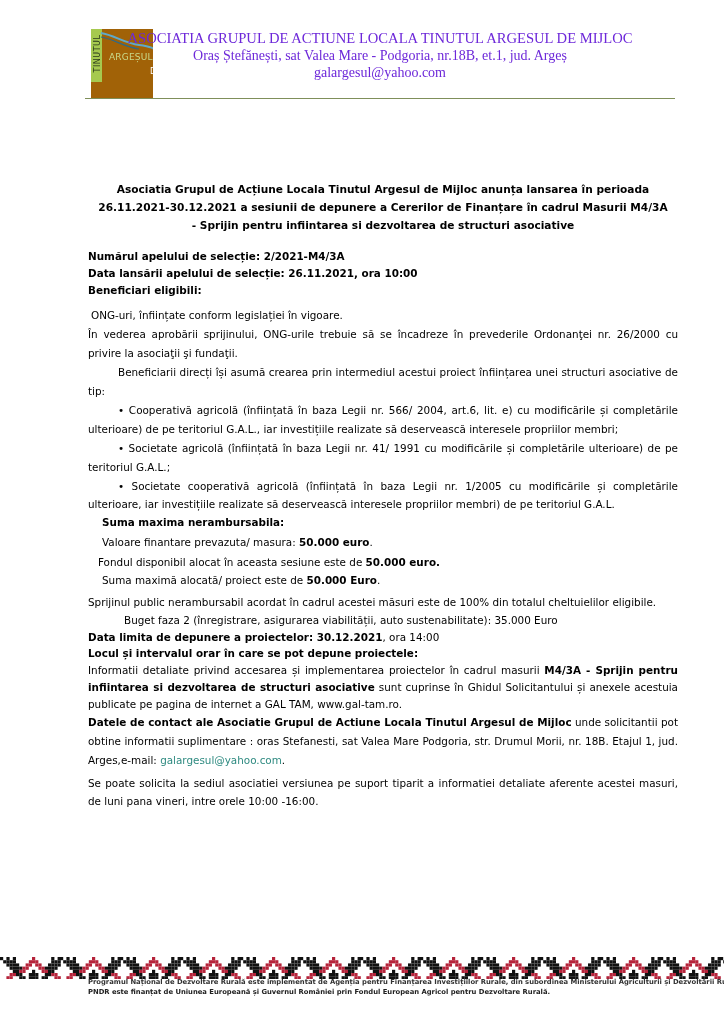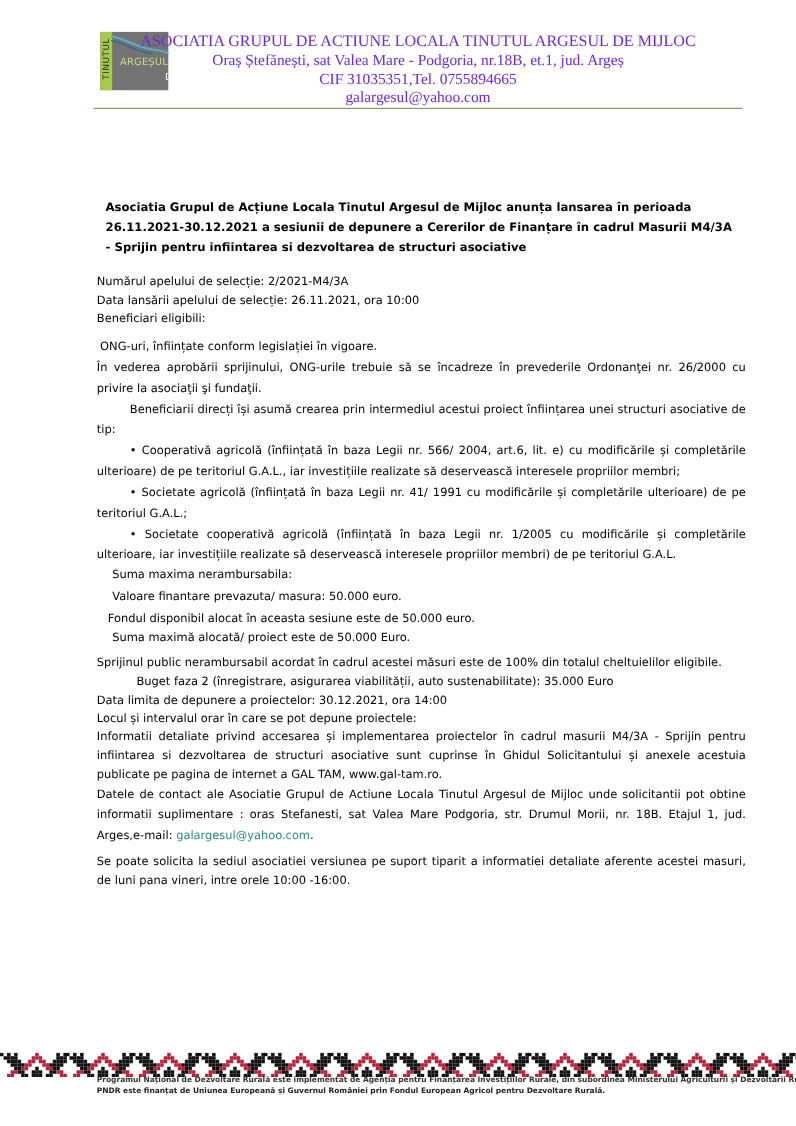--- a/index.html
+++ b/index.html
@@ -1,45 +1,45 @@
 <!DOCTYPE html>
 <html><head>
   <meta charset="utf-8">
   <style>
     html, body { margin: 0; padding: 0; background: #ffffff; }
     body { width: 724px; height: 1024px; position: relative; overflow: hidden;
            font-family: "Liberation Sans", sans-serif; color: #000; }
 
     
     .letterhead { position: absolute; left: 0; top: 0; width: 724px; height: 110px; }
-    .logo { position: absolute; left: 91px; top: 29px; width: 62px; height: 53px;
-            background: #737373; overflow: hidden; }
+    .logo { position: absolute; left: 91px; top: 29px; width: 62px; height: 69px;
+            background: #a16207; overflow: hidden; }
     .logo .strip { position: absolute; left: 0; top: 0; width: 11px; height: 53px; background: #a6c94f; }
     .logo .strip span { position: absolute; left: -17px; top: 20px; width: 46px; transform: rotate(-90deg);
             font-family: "DejaVu Sans", sans-serif; font-size: 8px; color: #2b3a1c; letter-spacing: 0.5px; text-align: center; }
     .logo .wave { position: absolute; left: 8px; top: 0; width: 60px; height: 30px; }
     .logo .t1 { position: absolute; left: 18px; top: 23px; font-family: "DejaVu Sans", sans-serif;
             font-size: 9px; color: #c9d98a; letter-spacing: 0.2px; }
     .logo .t2 { position: absolute; left: 13px; top: 37px; font-family: "DejaVu Sans", sans-serif;
             font-size: 8.5px; color: #ffffff; white-space: nowrap; padding-left: 46px; }
 
     .lh-text { position: absolute; left: 120px; top: 30px; width: 520px; text-align: center;
                font-family: "Liberation Serif", serif; color: #6d28d9; }
     .lh-title { font-size: 14.6px; line-height: 17px; white-space: nowrap; }
     .lh-line { font-size: 14px; line-height: 17px; }
     .lh-rule { position: absolute; left: 85px; top: 98px; width: 590px; height: 1px; background: #7f8f5a; }
 
     
     .doc { position: absolute; left: 88px; top: 180px; width: 590px;
            font-family: "DejaVu Sans", sans-serif; font-size: 10.4px; line-height: 16px; }
     .doc p { margin: 0; }
-    .center { text-align: left; font-weight: bold; line-height: 18px; font-size: 10.6px; }
+    .center { text-align: center; font-weight: bold; line-height: 18px; font-size: 10.6px; }
     .justify { text-align: justify; }
     .indent1 { text-indent: 30px; }
-    .bold { font-weight: normal; }
+    .bold { font-weight: bold; }
     .mail { color: #2e8a80; }
 
     
     .footer { position: absolute; left: 0; top: 957px; width: 724px; height: 67px; }
     .footer svg { display: block; }
     .foot-text { position: absolute; left: 88px; top: 20px; width: 630px;
                  font-family: "DejaVu Sans", sans-serif; font-size: 6.8px; font-weight: bold; line-height: 10px; color: #222; white-space: nowrap; }
     .foot-text .l1 { color: #333; }
   </style>
 </head>
@@ -53,21 +53,20 @@
     <svg class="wave" viewBox="0 0 60 30">
       <path d="M2 4 C 15 6, 25 14, 40 16 S 55 20, 60 24" stroke="#5fa9c9" stroke-width="2" fill="none"></path>
       <path d="M2 8 C 15 10, 25 18, 40 20" stroke="#2d6a8a" stroke-width="1.2" fill="none"></path>
     </svg>
     <div class="t1">ARGEȘUL</div>
     <div class="t2">DE MIJLOC</div>
   </div>
   <div class="lh-text">
     <div class="lh-title">ASOCIATIA GRUPUL DE ACTIUNE LOCALA TINUTUL ARGESUL DE MIJLOC</div>
     <div class="lh-line">Oraș Ștefănești, sat Valea Mare - Podgoria, nr.18B, et.1, jud. Argeș</div>
-    <div class="lh-line">CIF 31035351,Tel. 0755894665</div>
     <div class="lh-line">galargesul@yahoo.com</div>
   </div>
   <div class="lh-rule"></div>
 </div>
 
 <div class="doc">
   <p class="center" style="padding:0 8px;">Asociatia Grupul de Acțiune Locala Tinutul Argesul de Mijloc anunța lansarea în perioada 26.11.2021-30.12.2021 a sesiunii de depunere a Cererilor de Finanțare în cadrul Masurii M4/3A - Sprijin pentru infiintarea si dezvoltarea de structuri asociative</p>
 
   <div style="height:14px"></div>
   <p class="bold" style="line-height:17px">Numărul apelului de selecție: 2/2021-M4/3A</p>

